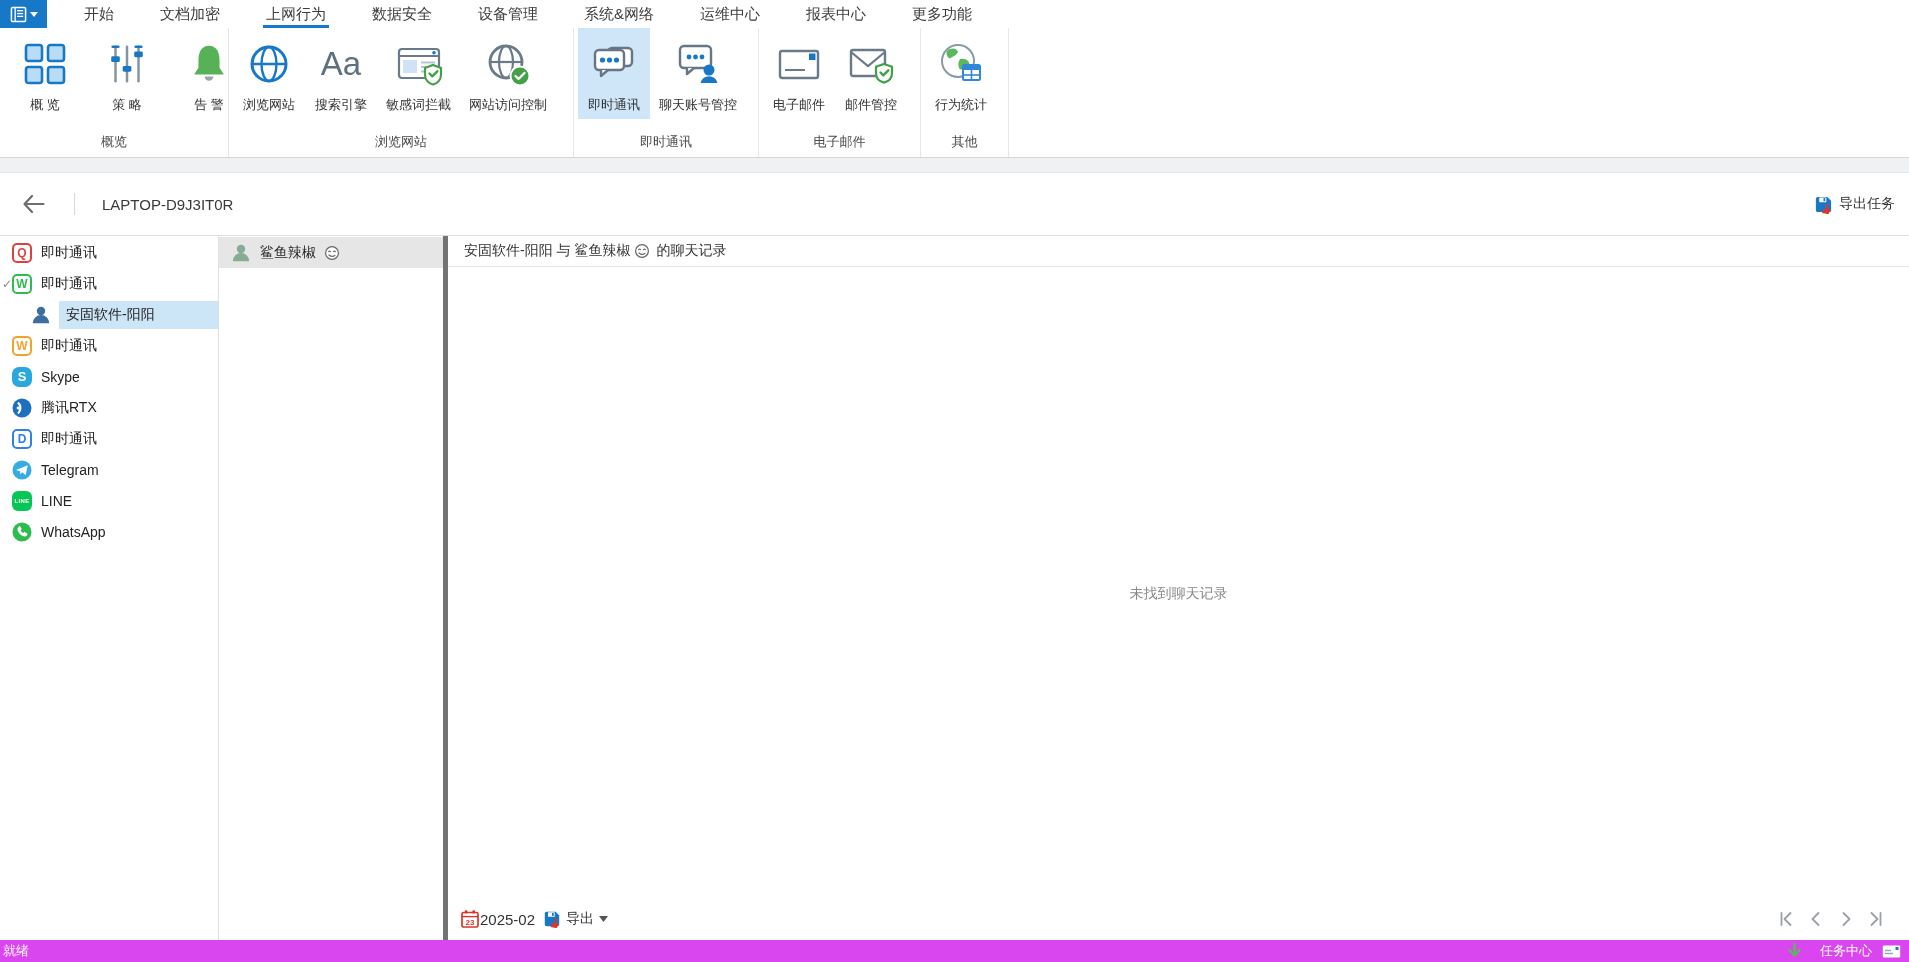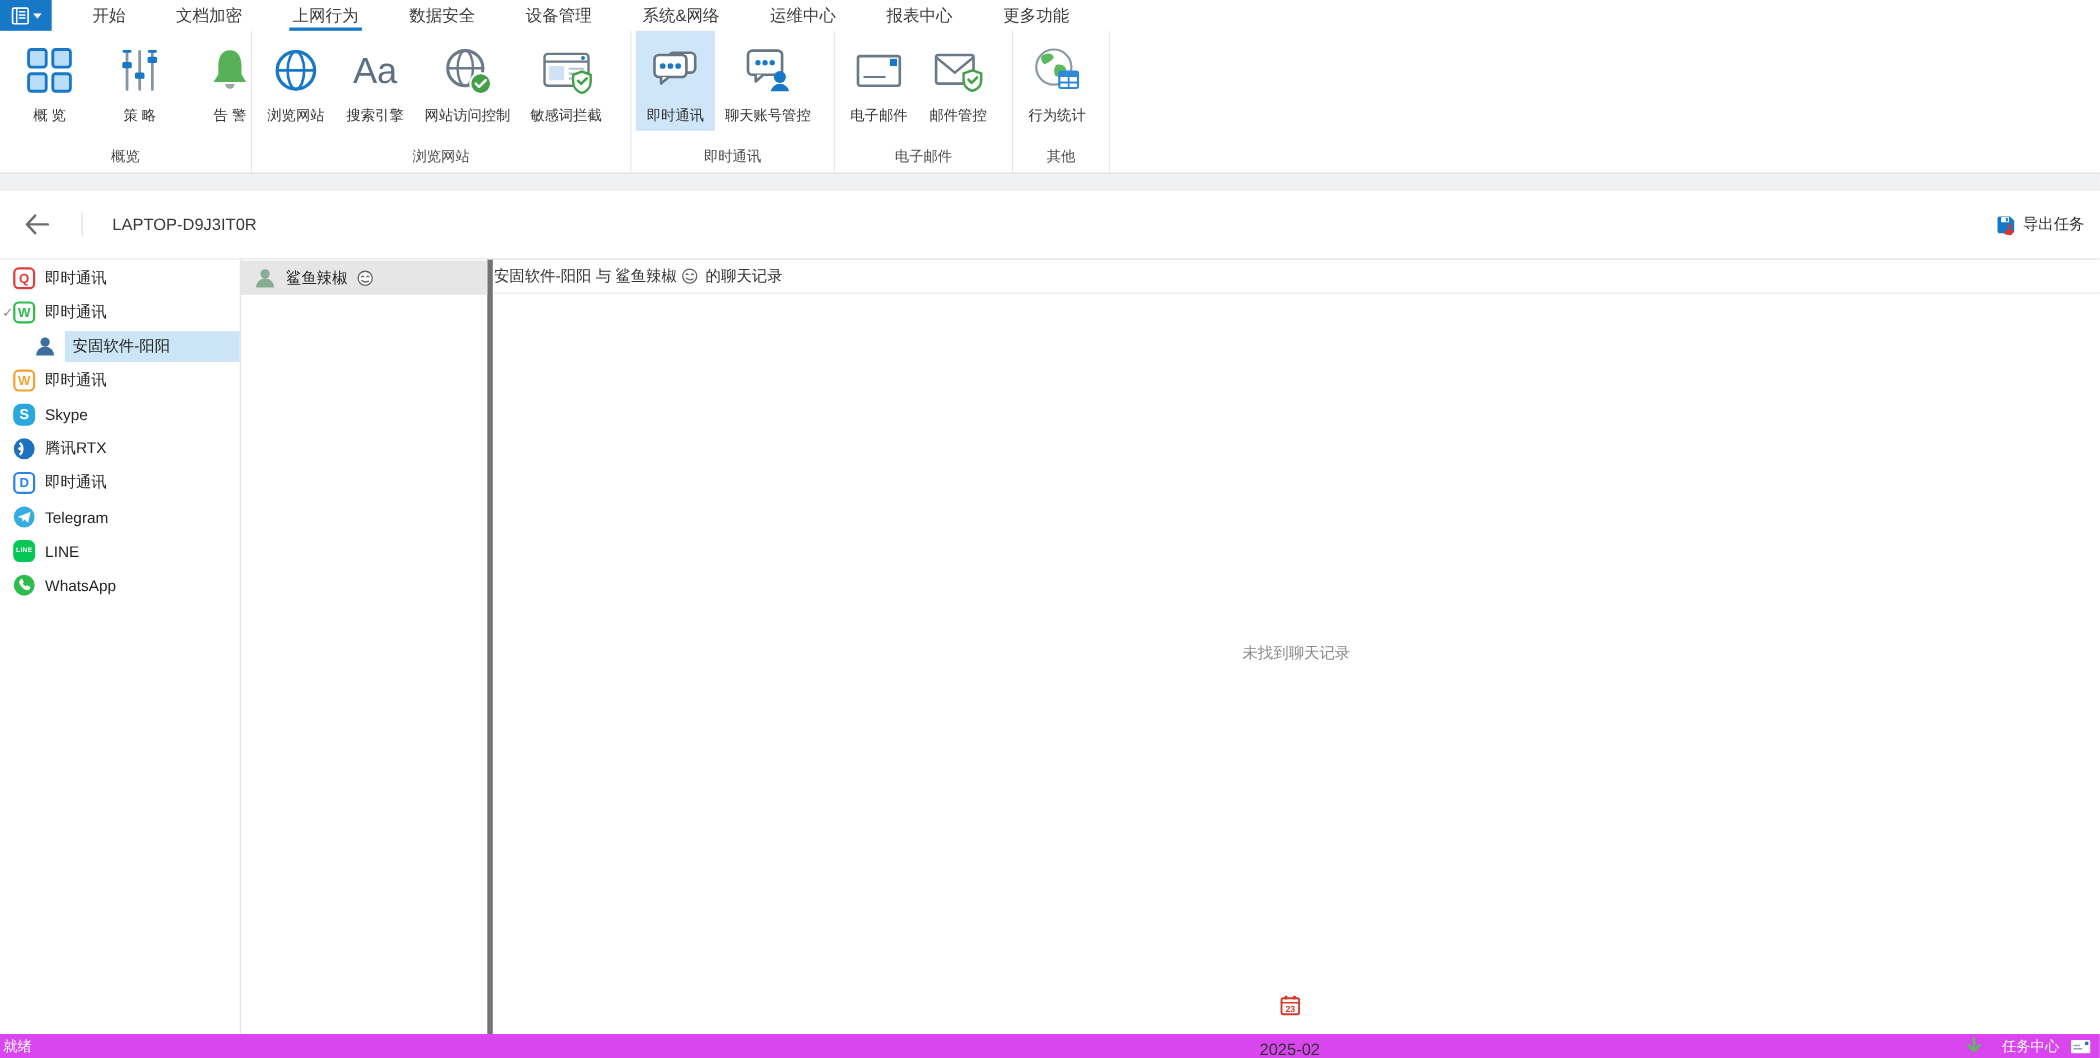--- a/index.html
+++ b/index.html
@@ -38,24 +38,24 @@
   .badge { width:20px; height:20px; border-radius:5px; display:flex; align-items:center; justify-content:center; font-weight:bold; font-size:12px; flex:none; background:#fff; }
   .badge.qq { border:2px solid #e0403d; color:#e0403d; }
   .badge.wechat { border:2px solid #2dbc4e; color:#2dbc4e; }
   .badge.wecom { border:2px solid #f0a32f; color:#f0a32f; }
   .badge.dingtalk { border:2px solid #2e82e8; color:#2e82e8; }
   .badge.skype { background:#29a8e0; color:#fff; border:none; border-radius:7px; font-size:13px; }
   .badge.line { background:#06c755; color:#fff; border:none; border-radius:6px; font-size:6px; letter-spacing:0.3px; }
   .contactcol { width:229px; border-right:5px solid #737373; background:#fff; padding-top:1px; }
   .contact-row { height:31px; display:flex; align-items:center; gap:8px; padding-left:11px; background:#e6e6e6; font-size:14px; color:#242424; cursor:pointer; }
   .chatpane { flex:1; display:flex; flex-direction:column; }
-  .chat-header { height:31px; border-bottom:1px solid #e4e4e4; display:flex; align-items:center; gap:4px; padding-left:1px; font-size:14px; color:#333; }
+  .chat-header { height:31px; border-bottom:1px solid #e4e4e4; display:flex; align-items:center; gap:4px; padding-left:16px; font-size:14px; color:#333; }
   .chat-body { flex:1; position:relative; }
   .empty-msg { position:absolute; top:318px; left:0; right:0; text-align:center; font-size:14px; color:#8a8a8a; }
-  .chat-footer { height:36px; display:flex; align-items:center; padding:0 24px 6px 12px; gap:22px;flex-direction:column; }
+  .chat-footer { height:36px; display:flex; align-items:center; padding:0 24px 6px 12px; gap:0; }
   .month-label { font-size:15px; color:#333; cursor:pointer; }
   .export-btn { display:flex; align-items:center; gap:5px; font-size:14px; color:#333; cursor:pointer; margin-left:8px; }
   .pager { margin-left:auto; display:flex; align-items:center; gap:12px; }
   .pager .pbtn { cursor:pointer; display:flex; align-items:center; }
   
   .statusbar { height:22px; background:#d946ef; color:#fff; display:flex; align-items:center; font-size:13px; padding:0 8px 0 3px; }
   .status-right { margin-left:auto; display:flex; align-items:center; gap:10px; }
   .task-center { display:flex; align-items:center; gap:18px; cursor:pointer; }
   svg { display:block; }
 </style>
@@ -167,44 +167,44 @@
       </div>
       <div class="rbtn">
         <div class="ricon">
           <div class="aa-glyph">Aa</div>
         </div>
         <div class="rlabel">搜索引擎</div>
       </div>
       <div class="rbtn">
         <div class="ricon">
           <svg width="48" height="48" viewBox="0 0 48 48">
-              <circle cx="22" cy="22" r="16" fill="none" stroke="#6b7a88" stroke-width="2.8"></circle>
-              <ellipse cx="22" cy="22" rx="7" ry="16" fill="none" stroke="#6b7a88" stroke-width="2.2"></ellipse>
-              <line x1="6" y1="22" x2="38" y2="22" stroke="#6b7a88" stroke-width="2.2"></line>
-              <circle cx="36" cy="36" r="9.5" fill="#43a047" stroke="#fff" stroke-width="2"></circle>
-              <path d="M31.5 36 l3 3 6 -6" stroke="#fff" stroke-width="2.4" fill="none" stroke-linecap="round" stroke-linejoin="round"></path>
-            </svg>
-        </div>
-        <div class="rlabel">网站访问控制</div>
-      </div>
-      <div class="rbtn">
-        <div class="ricon">
-          <svg width="48" height="48" viewBox="0 0 48 48">
               <rect x="4" y="9" width="40" height="29" rx="3" fill="#fff" stroke="#6b7a88" stroke-width="2.2"></rect>
               <line x1="4" y1="16" x2="44" y2="16" stroke="#6b7a88" stroke-width="2"></line>
               <circle cx="39" cy="12.8" r="1.8" fill="#1878c8"></circle>
               <rect x="8" y="20" width="14" height="13" fill="#cfe3f4"></rect>
               <line x1="26" y1="22.5" x2="40" y2="22.5" stroke="#b9c4cd" stroke-width="2"></line>
               <line x1="26" y1="27" x2="37" y2="27" stroke="#b9c4cd" stroke-width="2"></line>
               <line x1="26" y1="31.5" x2="40" y2="31.5" stroke="#b9c4cd" stroke-width="2"></line>
               <path d="M38 25 l8 3 v6.5 c0 5.5 -4 9 -8 10 c-4 -1 -8 -4.5 -8 -10 V28 z" fill="#fff" stroke="#43a047" stroke-width="2.2"></path>
               <path d="M34.5 33.5 l2.8 2.8 5 -5" stroke="#43a047" stroke-width="2.4" fill="none" stroke-linecap="round" stroke-linejoin="round"></path>
             </svg>
         </div>
         <div class="rlabel">敏感词拦截</div>
+      </div>
+      <div class="rbtn">
+        <div class="ricon">
+          <svg width="48" height="48" viewBox="0 0 48 48">
+              <circle cx="22" cy="22" r="16" fill="none" stroke="#6b7a88" stroke-width="2.8"></circle>
+              <ellipse cx="22" cy="22" rx="7" ry="16" fill="none" stroke="#6b7a88" stroke-width="2.2"></ellipse>
+              <line x1="6" y1="22" x2="38" y2="22" stroke="#6b7a88" stroke-width="2.2"></line>
+              <circle cx="36" cy="36" r="9.5" fill="#43a047" stroke="#fff" stroke-width="2"></circle>
+              <path d="M31.5 36 l3 3 6 -6" stroke="#fff" stroke-width="2.4" fill="none" stroke-linecap="round" stroke-linejoin="round"></path>
+            </svg>
+        </div>
+        <div class="rlabel">网站访问控制</div>
       </div>
     </div>
     <div class="rgroup-label">浏览网站</div>
   </div>
 
   <div class="rgroup" style="width:185px">
     <div class="rbuttons">
       <div class="rbtn selected">
         <div class="ricon">
           <svg width="48" height="48" viewBox="0 0 48 48">

